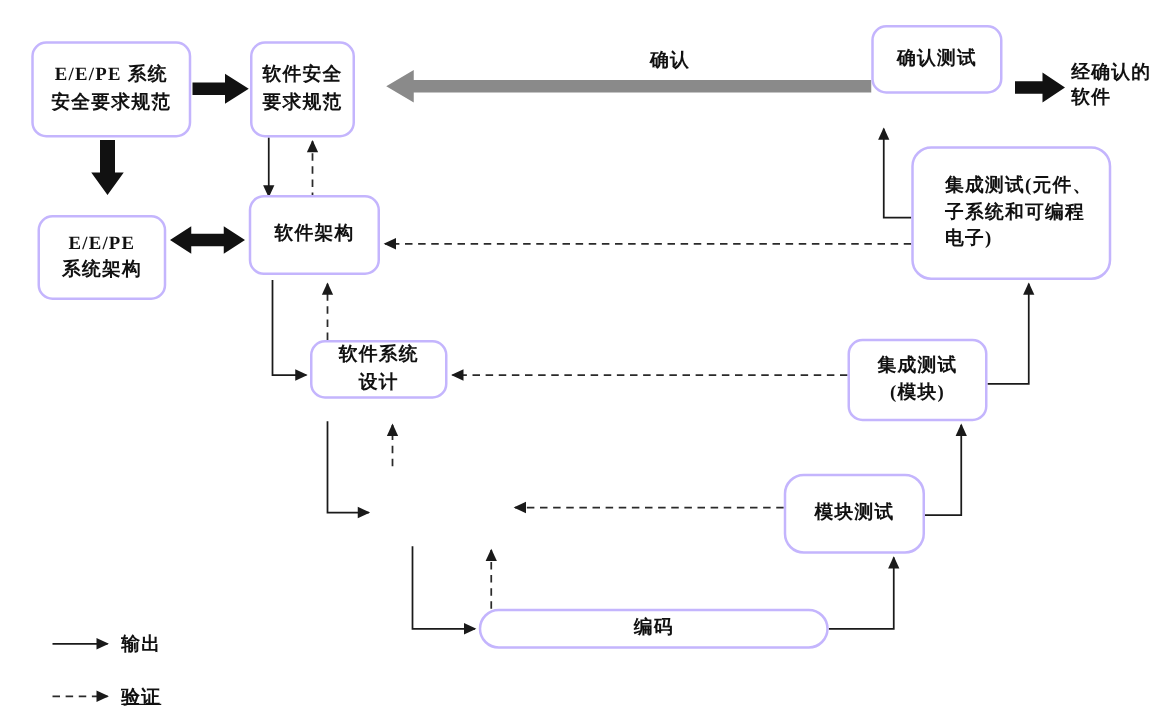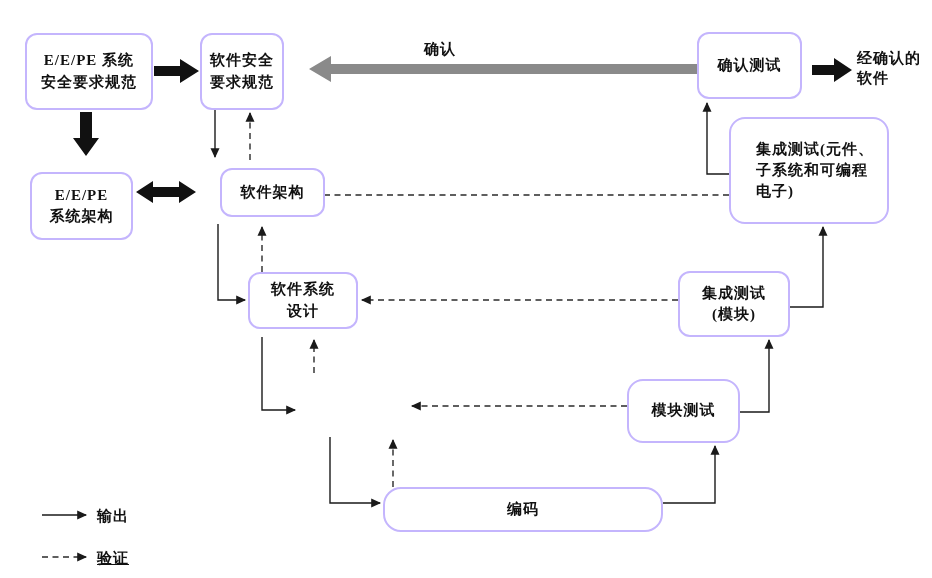--- a/index.html
+++ b/index.html
@@ -34,31 +34,31 @@
     font-weight:700;
     color:#111111;
     line-height:1.35;
     white-space:pre-line;
     letter-spacing:1px;
   }
   
   #n-eepe-safety-req{left:25px;top:33px;width:128px;height:77px;}
   #n-sw-safety-req{left:200px;top:33px;width:84px;height:77px;}
   #n-eepe-arch{left:30px;top:172px;width:103px;height:68px;}
-  #n-sw-arch{left:199px;top:168px;width:105px;height:49px;margin-left:21px;}
-  #n-sw-sys-design{left:248px;top:272px;width:110px;height:57px;}
+  #n-sw-arch{left:199px;top:156px;width:105px;height:64px;}
+  #n-sw-sys-design{left:248px;top:272px;width:110px;height:47px;}
   #n-module-design{left:298px;top:373px;width:111px;height:64px;}
-  #n-coding{left:383px;top:487px;width:280px;height:45px;border-radius:18px;}
+  #n-coding{left:383px;top:487px;width:280px;height:32px;border-radius:18px;}
   #n-module-test{left:627px;top:379px;width:113px;height:64px;border-radius:16px;}
   #n-int-test-module{left:678px;top:271px;width:112px;height:66px;}
   #n-int-test-pe{left:729px;top:117px;width:160px;height:107px;border-radius:16px;
     justify-content:flex-start;text-align:left;padding-left:25px;}
-  #n-validation-test{left:697px;top:32px;width:105px;height:67px;}
+  #n-validation-test{left:697px;top:20px;width:105px;height:55px;}
 
-  #lbl-validation{left:424px;top:39px;width:100px;text-align:left;}
+  #lbl-validation{left:452px;top:39px;width:100px;text-align:right;}
   #lbl-validated-software{left:857px;top:48px;width:72px;text-align:left;}
   #lbl-legend-output{left:97px;top:506px;}
   #lbl-legend-verification{left:97px;top:548px;text-decoration:underline;}
 </style>
 </head>
 <body>
 
 <div id="stage">
 
   <svg id="connector-layer" width="932" height="578" viewBox="0 0 932 578">

